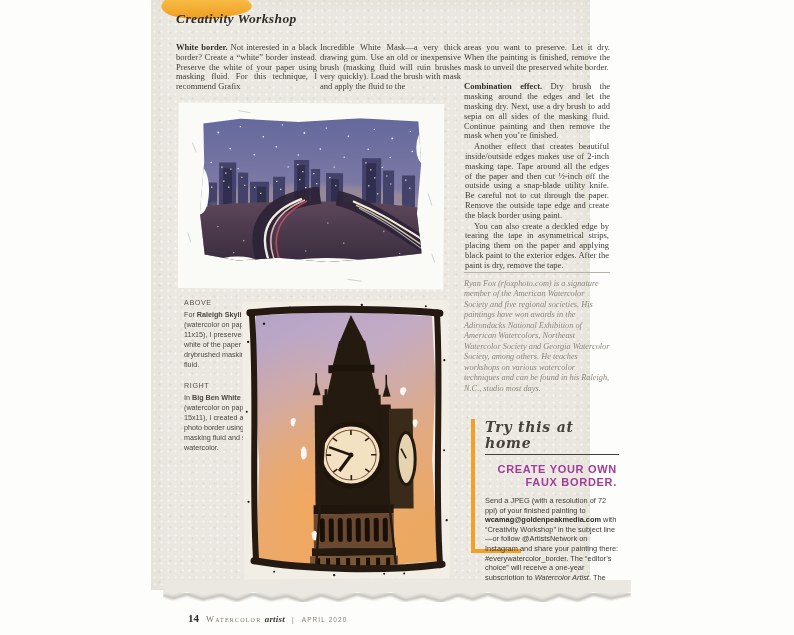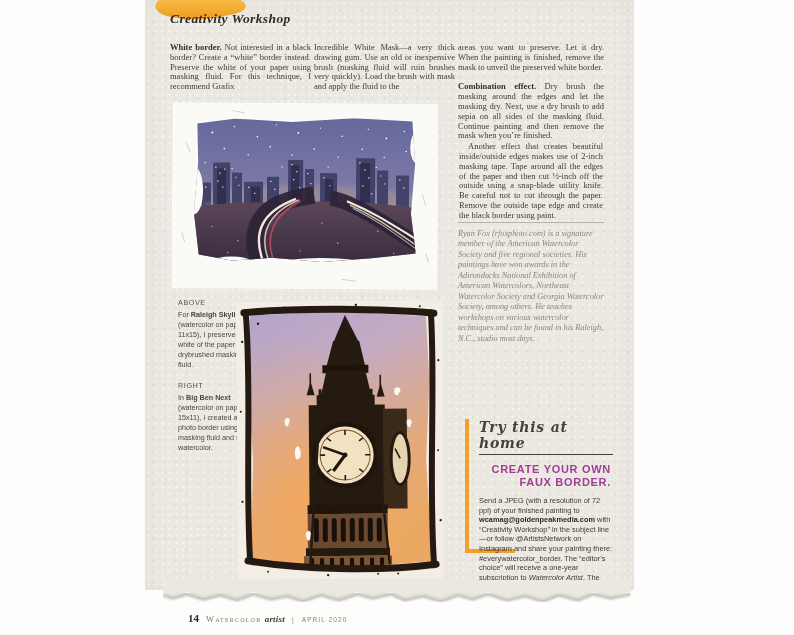--- a/index.html
+++ b/index.html
@@ -2,21 +2,21 @@
 <html><head>
 <meta charset="utf-8">
 <style>
   html,body{margin:0;padding:0;}
   body{
     width:794px;height:635px;position:relative;overflow:hidden;
     background:#fdfdfc;
     font-family:"Liberation Serif", serif;
   }
   .paper{
-    position:absolute;left:145px;top:0;width:489px;height:590px;
+    position:absolute;left:151px;top:0;width:439px;height:590px;
     background-color:#ebe8e1;
     background-image:
       radial-gradient(rgba(255,255,255,.45) 1px, transparent 1.3px),
       radial-gradient(rgba(174,168,156,.14) 1px, transparent 1.5px);
     background-size:7px 7px,11px 11px;
     background-position:0 0,3px 5px;
     box-shadow:inset 0 0 22px rgba(60,55,45,.05);
   }
   .splash{position:absolute;left:8px;top:0;width:100px;height:22px;}
   .headline{
@@ -101,20 +101,21 @@
   <div class="col col1">
     <p><b>White border.</b><span> Not interested in a black border? Create a “white” border instead. Preserve the white of your paper using masking fluid. For this technique, I recommend Grafix</span></p>
   </div>
   <div class="col col2">
     <p>Incredible White Mask—a very thick drawing gum. Use an old or inexpensive brush (masking fluid will ruin brushes very quickly). Load the brush with mask and apply the fluid to the</p>
   </div>
   <div class="col col3">
     <p>areas you want to preserve. Let it dry. When the painting is finished, remove the mask to unveil the preserved white border.</p>
     <p style="margin-bottom:0"><b>Combination effect.</b><span> Dry brush the masking around the edges and let the masking dry. Next, use a dry brush to add sepia on all sides of the masking fluid. Continue painting and then remove the mask when you’re finished.</span></p>
     <p class="cont">Another effect that creates beautiful inside/outside edges makes use of 2-inch masking tape. Tape around all the edges of the paper and then cut ½-inch off the outside using a snap-blade utility knife. Be careful not to cut through the paper. Remove the outside tape edge and create the black border using paint.</p>
+    <p class="cont">You can also create a deckled edge by tearing the tape in asymmetrical strips, placing them on the paper and applying black paint to the exterior edges. After the paint is dry, remove the tape.</p>
     <hr class="bio-rule">
     <p class="bio">Ryan Fox (rfoxphoto.com) is a signature member of the American Watercolor Society and five regional societies. His paintings have won awards in the Adirondacks National Exhibition of American Watercolors, Northeast Watercolor Society and Georgia Watercolor Society, among others. He teaches workshops on various watercolor techniques and can be found in his Raleigh, N.C., studio most days.</p>
   </div>
 
   <div class="art art1">
     <svg width="266" height="186" viewBox="0 0 266 186">
       <defs>
         <linearGradient id="sky1" x1="0" y1="0" x2="0" y2="1">
           <stop offset="0" stop-color="#62679b"></stop>
             <stop offset=".45" stop-color="#7b78a5"></stop>
@@ -253,21 +254,21 @@
       <g stroke="#9aa0b8" stroke-width="1" opacity=".45">
         <path d="M14,40 l4,10 M250,90 l4,12 M60,8 l12,2 M170,176 l14,2 M10,130 l3,10 M254,150 l3,9"></path>
       </g>
     </svg>
   </div>
 
   <div class="captions">
     <p class="cap-label">ABOVE</p>
     <p class="cap-body">For <b>Raleigh Skyline</b> (watercolor on paper, 11x15), I preserved the white of the paper with drybrushed masking fluid.</p>
     <p class="cap-label">RIGHT</p>
-    <p class="cap-body">In <b>Big Ben Next</b> (watercolor on paper, 15x11), I created a photo border using masking fluid and sepia watercolor.</p>
+    <p class="cap-body">In <b>Big Ben White</b> (watercolor on paper, 15x11), I created a photo border using masking fluid and sepia watercolor.</p>
   </div>
 
   <div class="art art2">
     <svg width="206" height="278" viewBox="0 0 206 278">
       <defs>
         <linearGradient id="bbsky" x1="0" y1="0" x2=".45" y2="1">
           <stop offset="0" stop-color="#b2a2c9"></stop>
             <stop offset=".38" stop-color="#c3abc4"></stop>
           <stop offset=".72" stop-color="#e2aa80"></stop>
             <stop offset="1" stop-color="#eba862"></stop>

